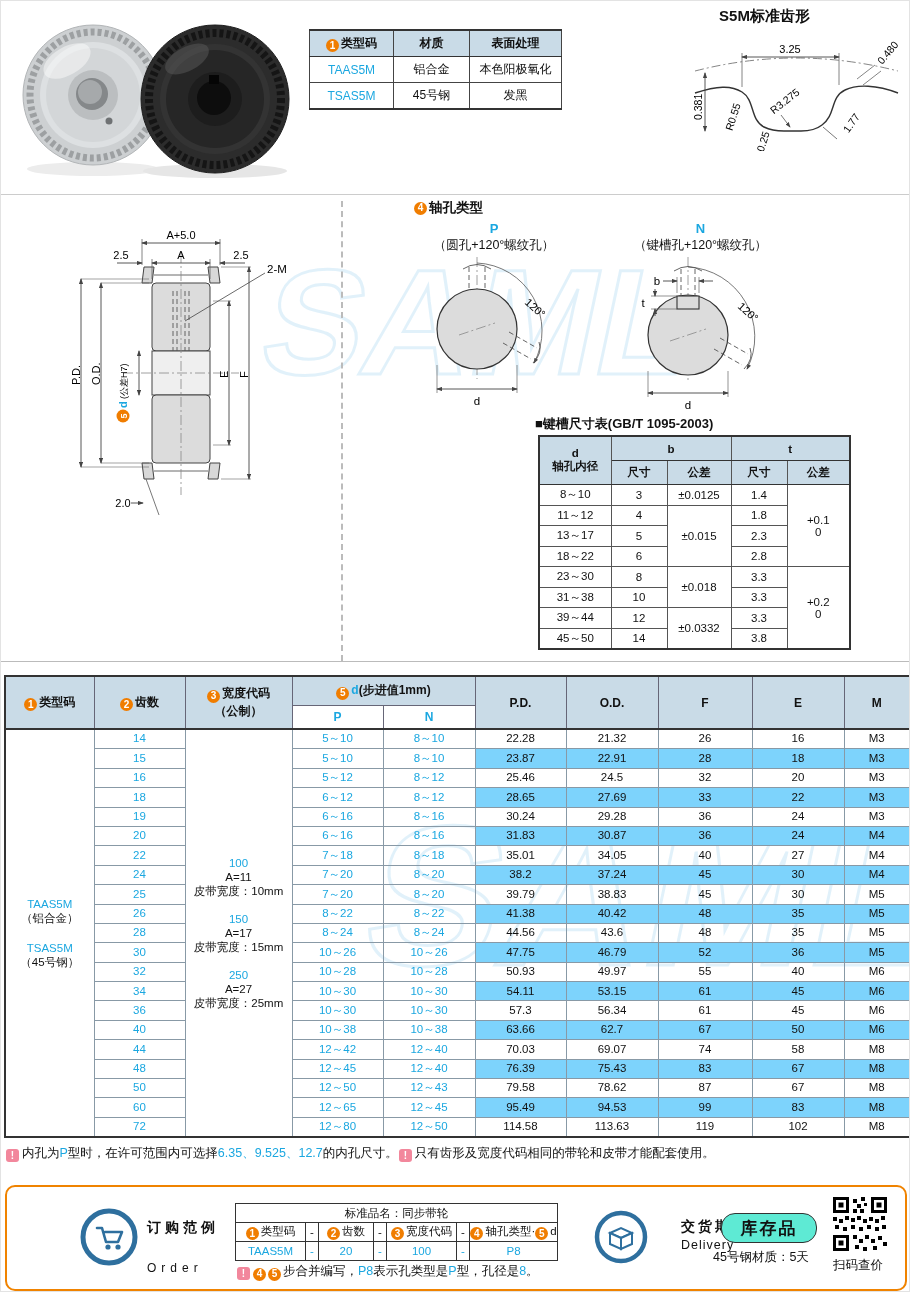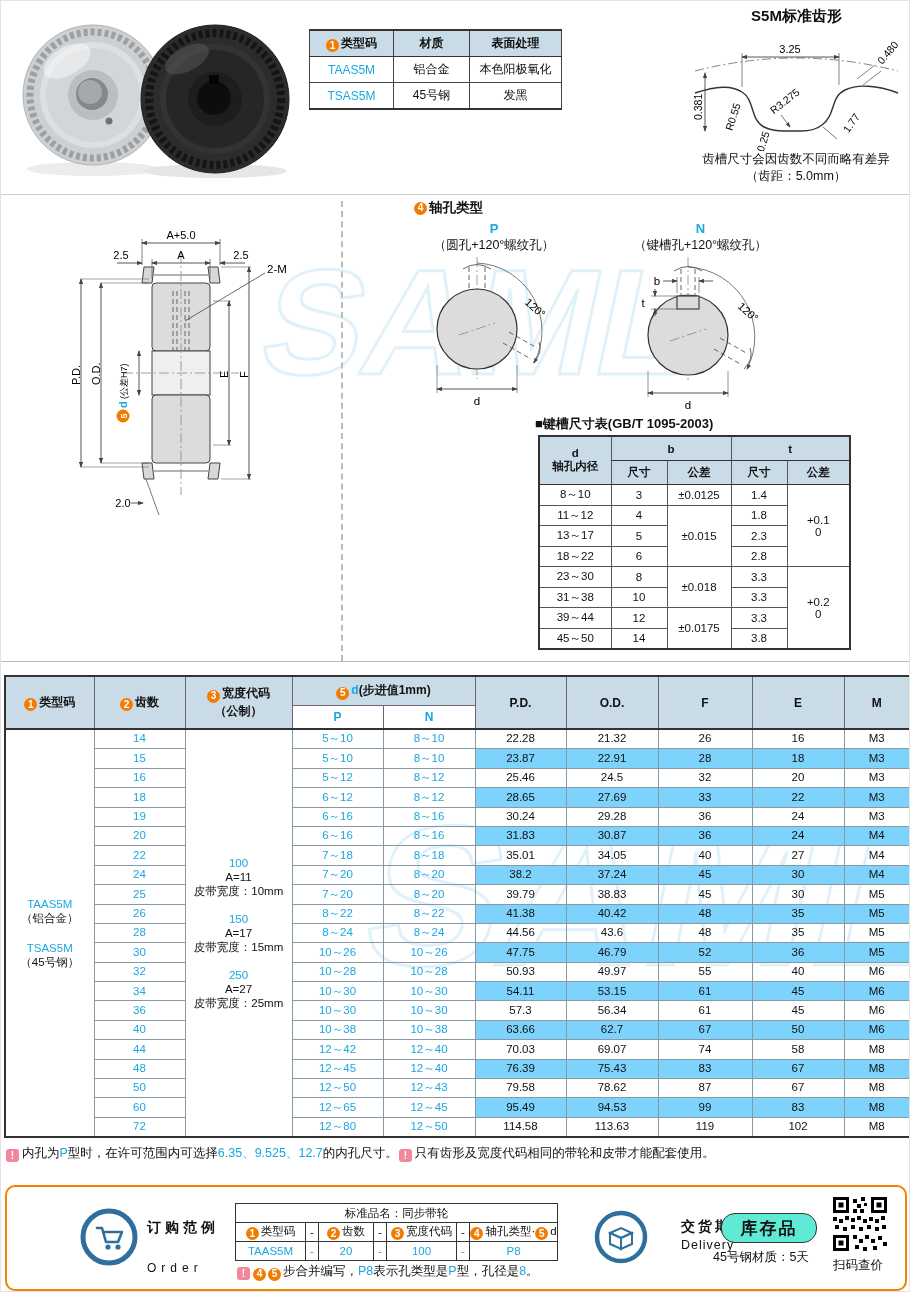--- a/index.html
+++ b/index.html
@@ -116,21 +116,21 @@
       <td>本色阳极氧化</td>
     </tr>
     <tr>
       <td class="blue">TSAS5M</td>
       <td>45号钢</td>
       <td>发黑</td>
     </tr>
   </tbody>
     </table>
 
-  <div class="abs toothtitle" style="left:688px;top:6px;width:215px;">S5M标准齿形</div>
+  <div class="abs toothtitle" style="left:656px;top:6px;width:215px;">S5M标准齿形</div>
   <div class="abs" style="left:688px;top:26px;">
     <svg width="215" height="124" viewBox="0 0 215 124">
       <defs>
           <marker id="awt" markerWidth="7" markerHeight="5" refX="6" refY="2.5" orient="auto-start-reverse">
             <path d="M0,0L7,2.5L0,5Z" fill="#444"></path>
           </marker>
         </defs>
       <path d="M6,44 Q107,18 209,44" fill="none" stroke="#777" stroke-width="0.9" stroke-dasharray="9 3 2 3"></path>
       <path d="M6,66 C28,59 42,58 53,65 C66,73 61,93 75,100 C81,103 88,104 95,104 L112,104 C120,104 128,102 133,98 C147,88 141,70 156,63 C168,57 188,58 209,66" fill="none" stroke="#333" stroke-width="1.4"></path>
       <line x1="53" y1="60" x2="53" y2="26" stroke="#666" stroke-width="0.8"></line>
@@ -142,24 +142,20 @@
       <text font-size="10.5" transform="rotate(-50 196 30)" x="188" y="33">0.480</text>
       <line x1="16" y1="46" x2="16" y2="104" stroke="#444" stroke-width="0.9" marker-start="url(#awt)" marker-end="url(#awt)"></line>
       <text font-size="10.5" transform="rotate(-90 9 80)" x="-4" y="84">0.381</text>
       <text font-size="10.5" transform="rotate(-72 44 92)" x="32" y="95">R0.55</text>
       <line x1="92" y1="88" x2="101" y2="100" stroke="#555" stroke-width="0.8" marker-end="url(#awt)"></line>
       <text font-size="10.5" transform="rotate(-38 98 72)" x="78" y="76">R3.275</text>
       <text font-size="10.5" transform="rotate(-72 72 120)" x="60" y="124">R0.25</text>
       <line x1="134" y1="100" x2="148" y2="112" stroke="#555" stroke-width="0.8"></line>
       <text font-size="10.5" transform="rotate(-55 162 96)" x="152" y="100">1.77</text>
     </svg>
-  </div>
-  <div class="abs toothnote" style="left:680px;top:150px;width:230px;">
-    <div>齿槽尺寸会因齿数不同而略有差异</div>
-    <div>（齿距：5.0mm）</div>
   </div>
 
   <div class="abs" style="left:0;top:193px;width:910px;border-top:1px solid #ccc;"></div>
   <div class="abs" style="left:340px;top:200px;height:460px;border-left:2px dashed #bbb;"></div>
 
   <div class="abs" style="left:30px;top:212px;">
     <svg width="300" height="310" viewBox="0 0 300 310">
       <defs>
           <marker id="awd" markerWidth="7" markerHeight="5" refX="6" refY="2.5" orient="auto-start-reverse">
             <path d="M0,0L7,2.5L0,5Z" fill="#444"></path>
@@ -367,21 +363,21 @@
           </td>
         </tr>
       <tr>
           <td>31～38</td>
           <td>10</td>
           <td>3.3</td>
         </tr>
       <tr>
           <td>39～44</td>
           <td>12</td>
-          <td rowspan="2">±0.0175</td>
+          <td rowspan="2">±0.0332</td>
           <td>3.3</td>
         </tr>
       <tr>
           <td>45～50</td>
           <td>14</td>
           <td>3.8</td>
         </tr>
     </tbody>
   </table>
 

